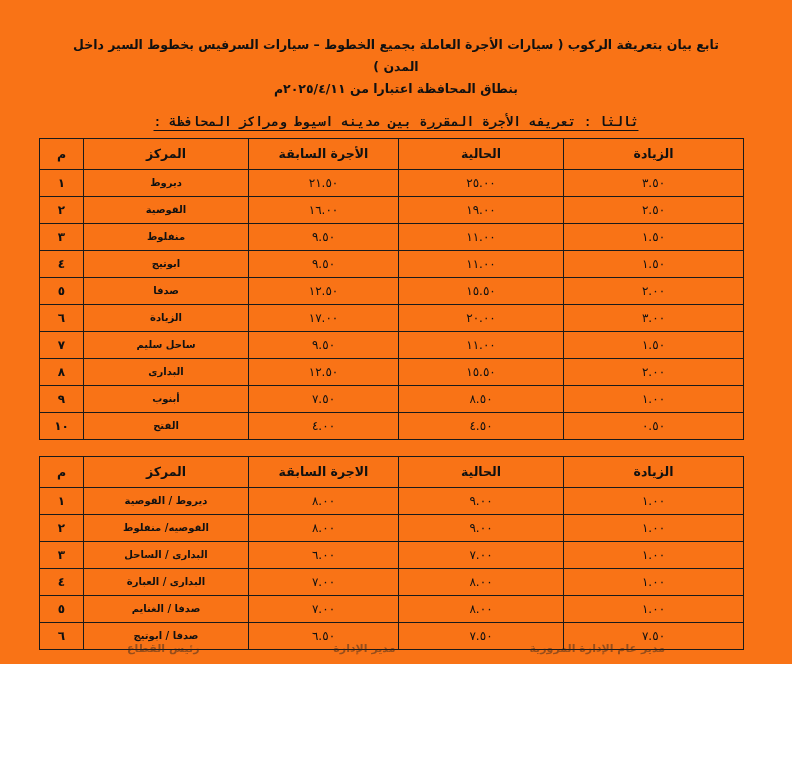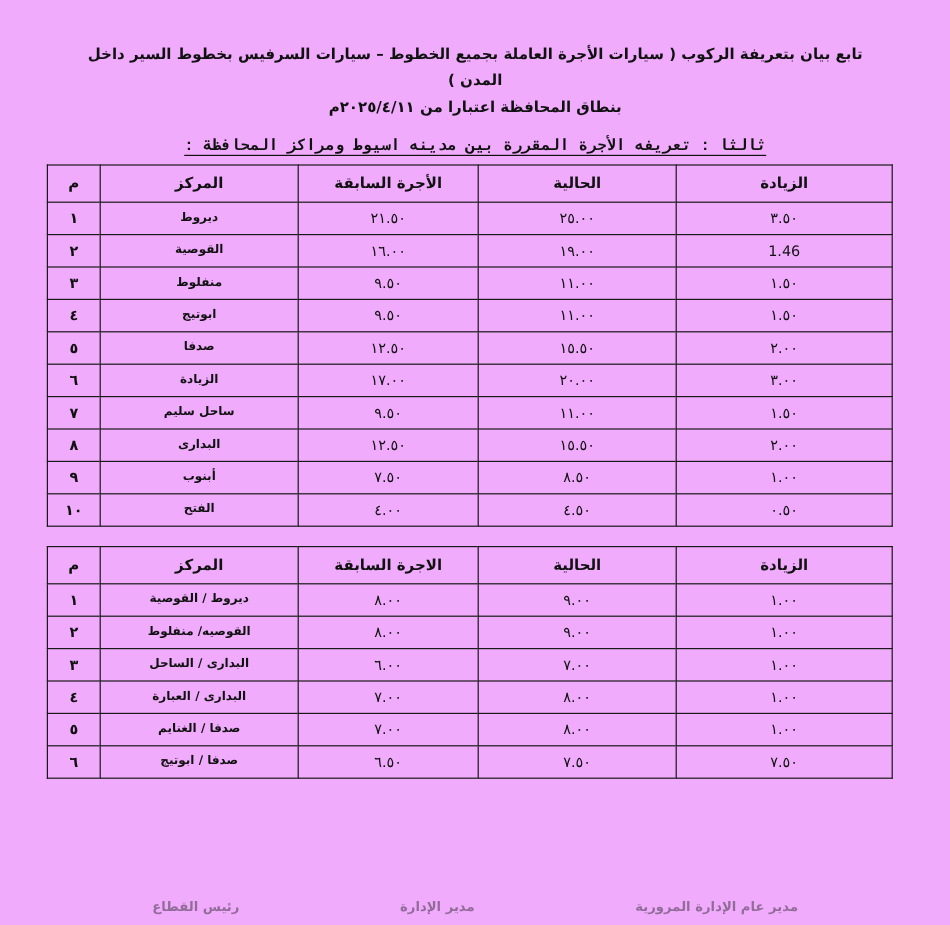--- a/index.html
+++ b/index.html
@@ -10,23 +10,23 @@
   body {
     width: 792px;
     height: 771px;
     font-family: "DejaVu Sans", sans-serif;
     color: #111111;
     position: relative;
     overflow: hidden;
   }
   .page {
     width: 792px;
-    height: 771px;
+    height: 664px;
     position: relative;
-    background: #f0abfc;
+    background: #f97316;
   }
 
   .doc-header {
     text-align: center;
     padding: 34px 70px 0 70px;
     font-weight: bold;
     font-size: 12.5px;
     line-height: 1.75;
     letter-spacing: 0px;
   }
@@ -133,21 +133,21 @@
       </thead>
       <tbody>
         <tr>
           <td>٣.٥٠</td>
           <td>٢٥.٠٠</td>
           <td>٢١.٥٠</td>
           <td class="center-name">ديروط</td>
           <td class="num">١</td>
         </tr>
         <tr>
-          <td>1.46</td>
+          <td>٢.٥٠</td>
           <td>١٩.٠٠</td>
           <td>١٦.٠٠</td>
           <td class="center-name">القوصية</td>
           <td class="num">٢</td>
         </tr>
         <tr>
           <td>١.٥٠</td>
           <td>١١.٠٠</td>
           <td>٩.٥٠</td>
           <td class="center-name">منفلوط</td>

